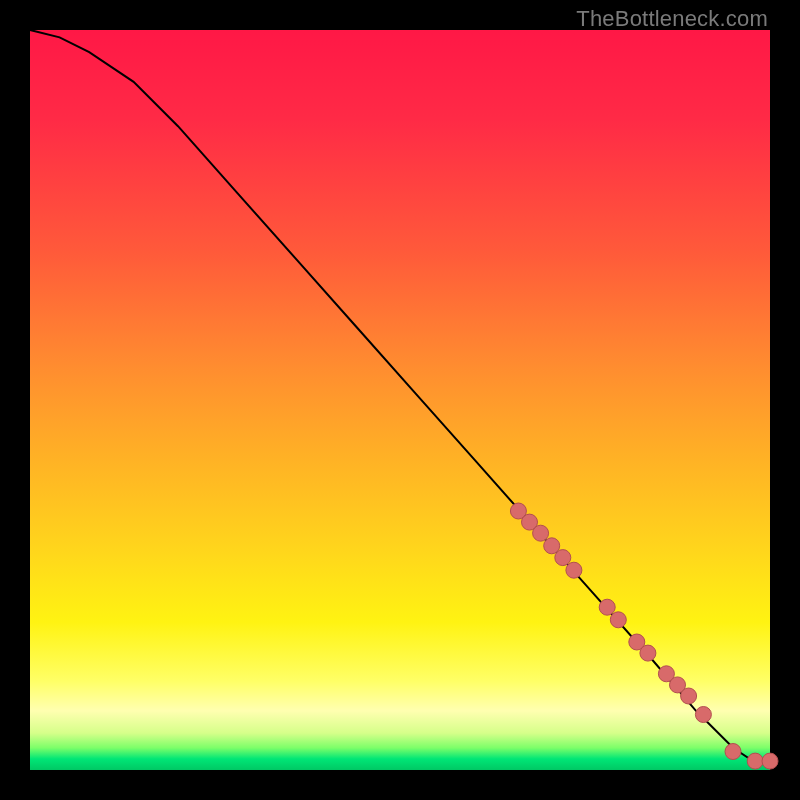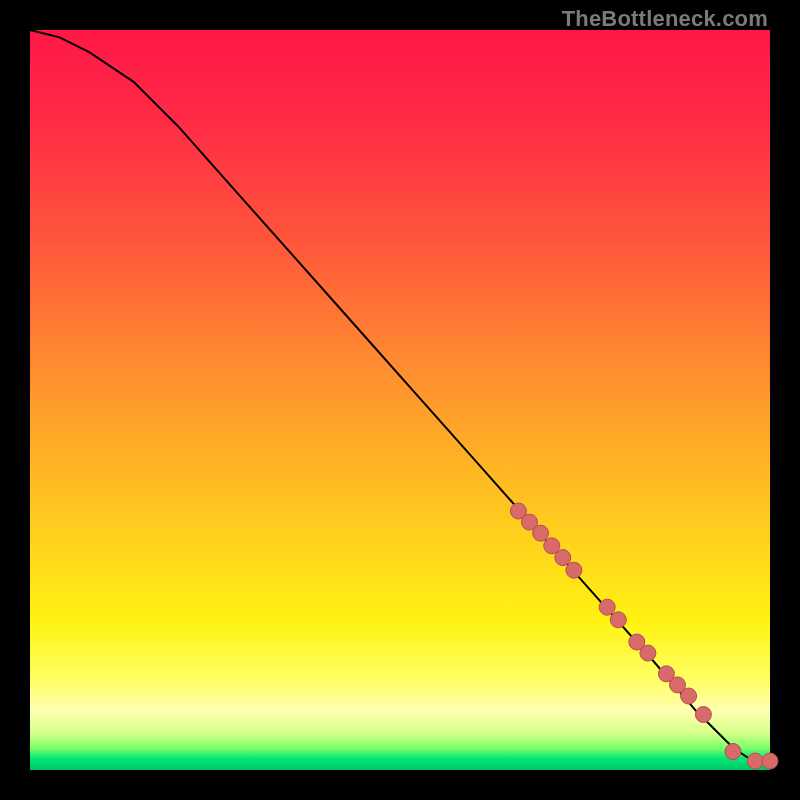--- a/index.html
+++ b/index.html
@@ -40,21 +40,21 @@
       #00e676 98.5%,
       #00c864 100%
     );
   }
   .watermark {
     position: absolute;
     top: 6px;
     right: 32px;
     color: #7a7a7a;
     font-size: 22px;
-    font-weight: 700;
+    font-weight: 400;
     letter-spacing: 0.2px;
   }
   svg.curve {
     position: absolute;
     left: 0;
     top: 0;
     width: 740px;
     height: 740px;
     overflow: visible;
   }

